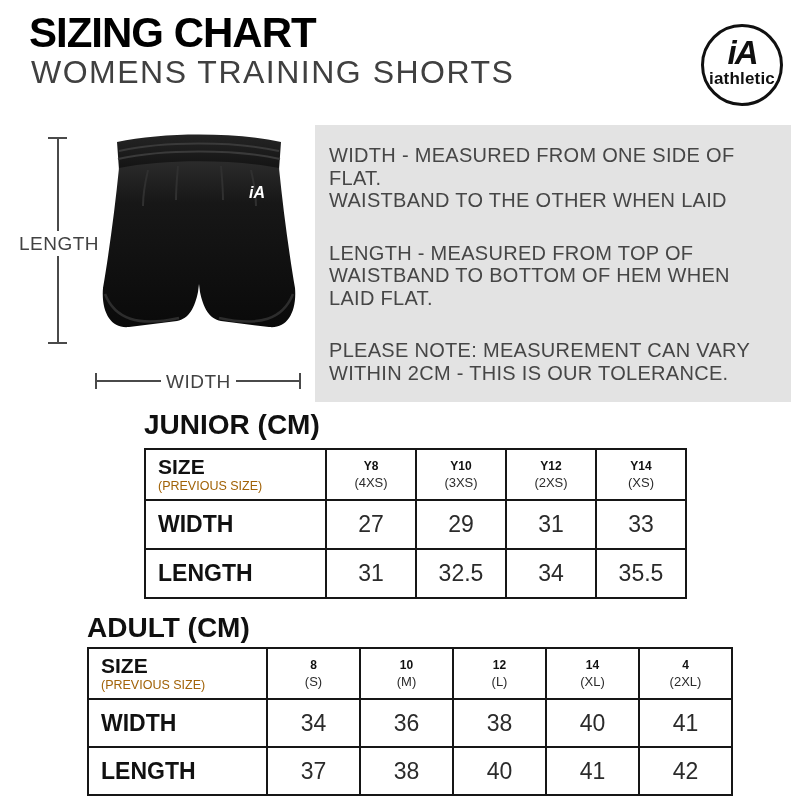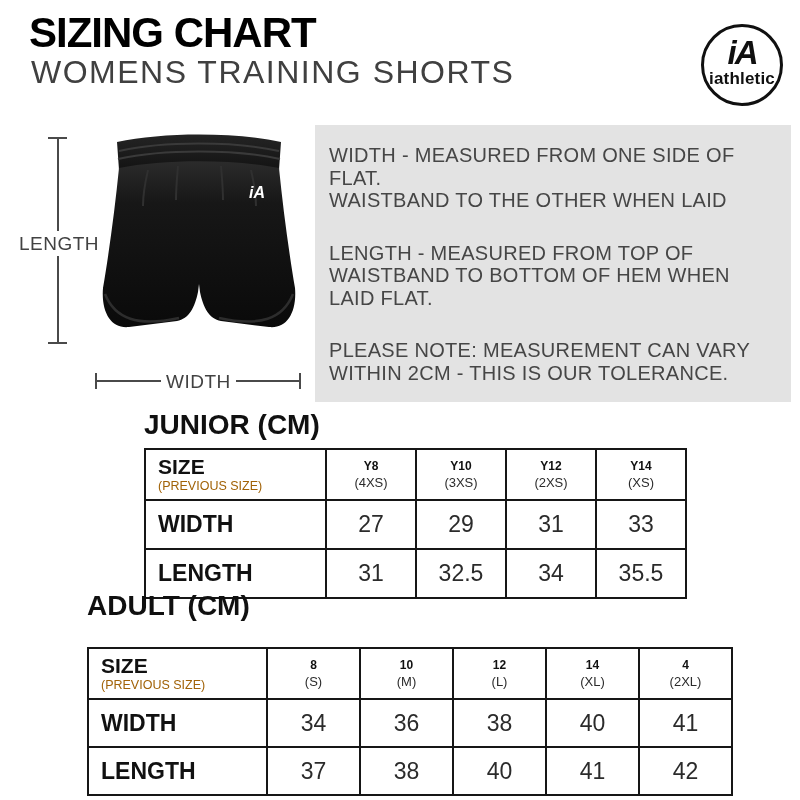--- a/index.html
+++ b/index.html
@@ -52,21 +52,21 @@
   .info-line{
     font-size:20px;line-height:22.5px;letter-spacing:0.3px;color:#464646;
     white-space:nowrap;font-weight:400;
   }
   
   .tbl-title{
     position:absolute;text-align:left;font-size:28px;font-weight:800;
     color:#101010;line-height:1;
   }
   .junior-title{left:144px;width:541px;top:411px;}
-  .adult-title{left:87px;width:644px;top:592px;}
+  .adult-title{left:87px;width:644px;top:614px;}
   table.size-table{
     position:absolute;border-collapse:collapse;table-layout:fixed;background:#fff;border-radius:20px;
   }
   .junior-table{left:144px;top:448px;width:541px;}
   .adult-table{left:87px;top:647px;width:644px;}
   .size-table td{
     border:2px solid #161616;text-align:center;vertical-align:middle;padding:0;
   }
   .junior-table col.c0{width:181px;} .junior-table col.cn{width:90px;}
   .adult-table col.c0{width:179px;}  .adult-table col.cn{width:93px;}

